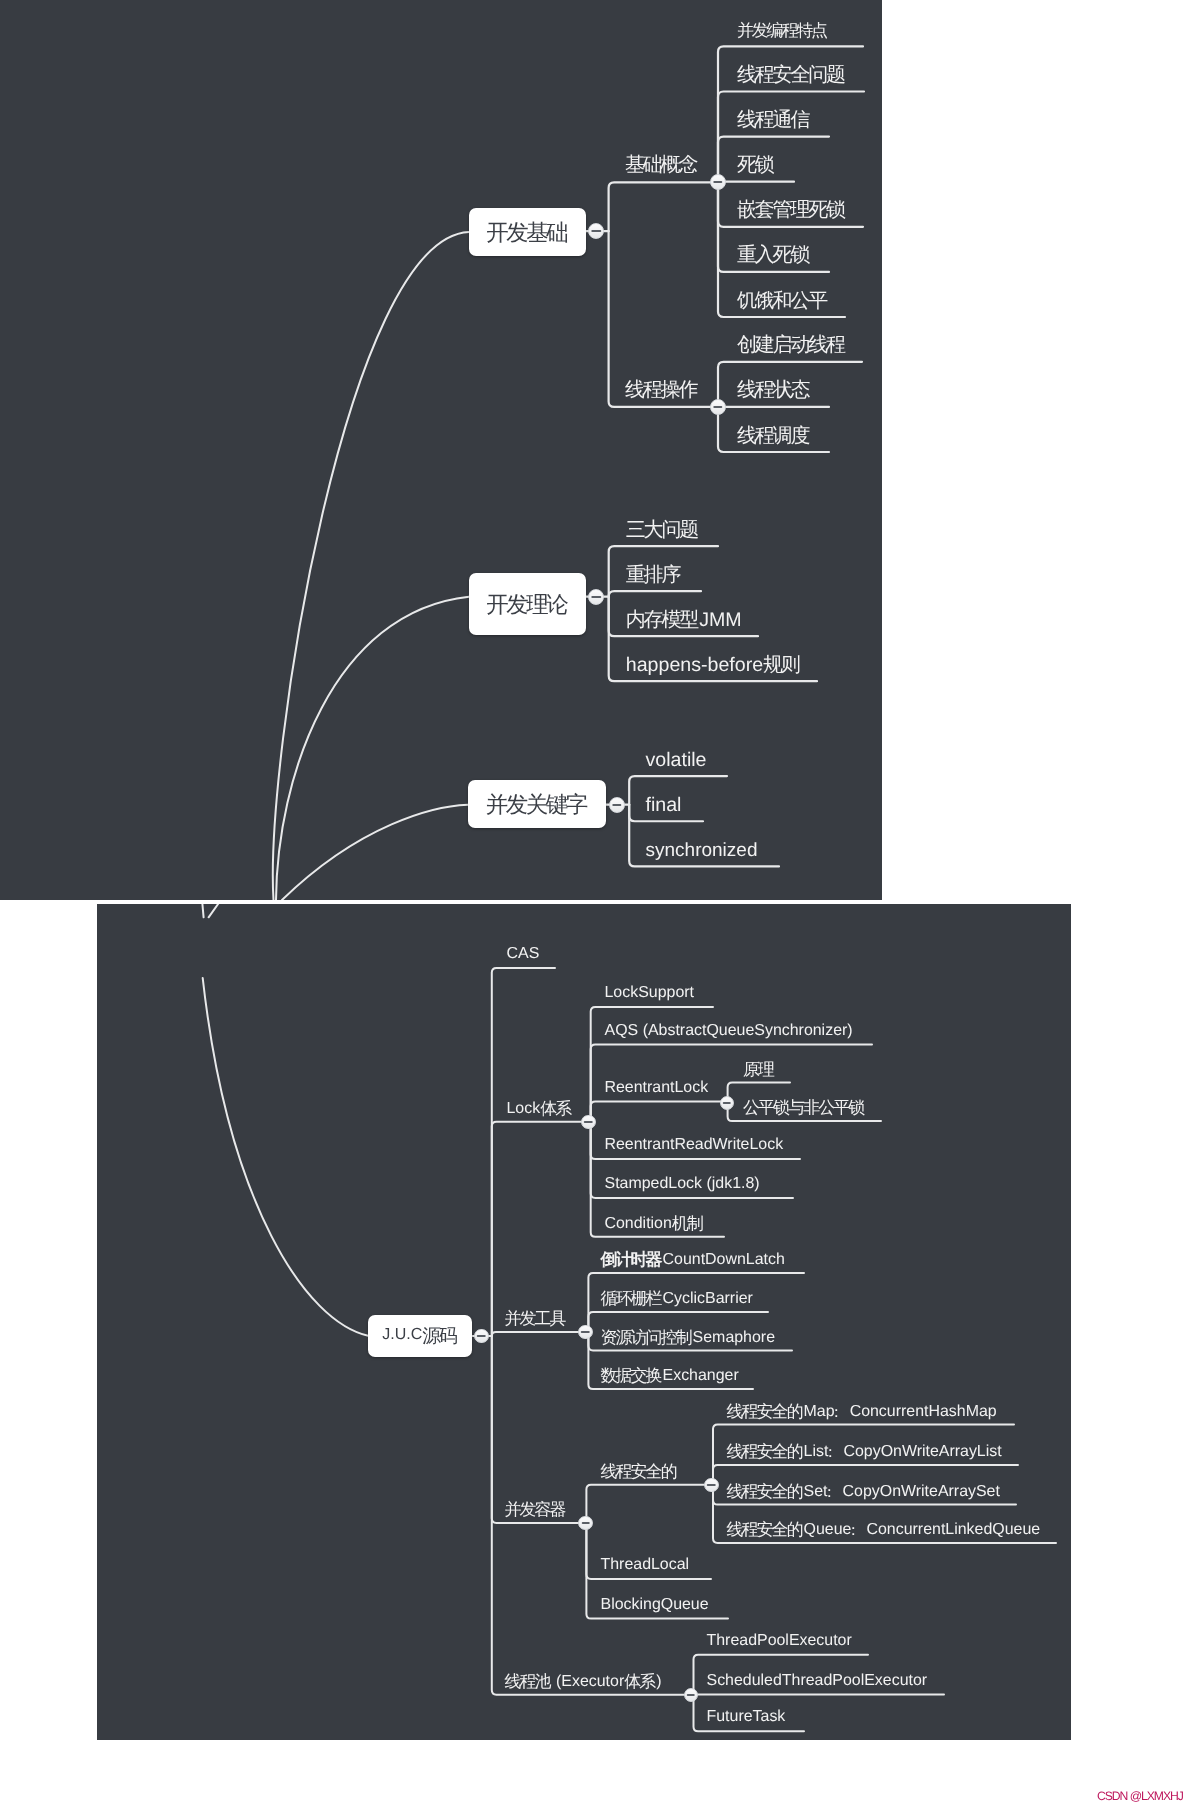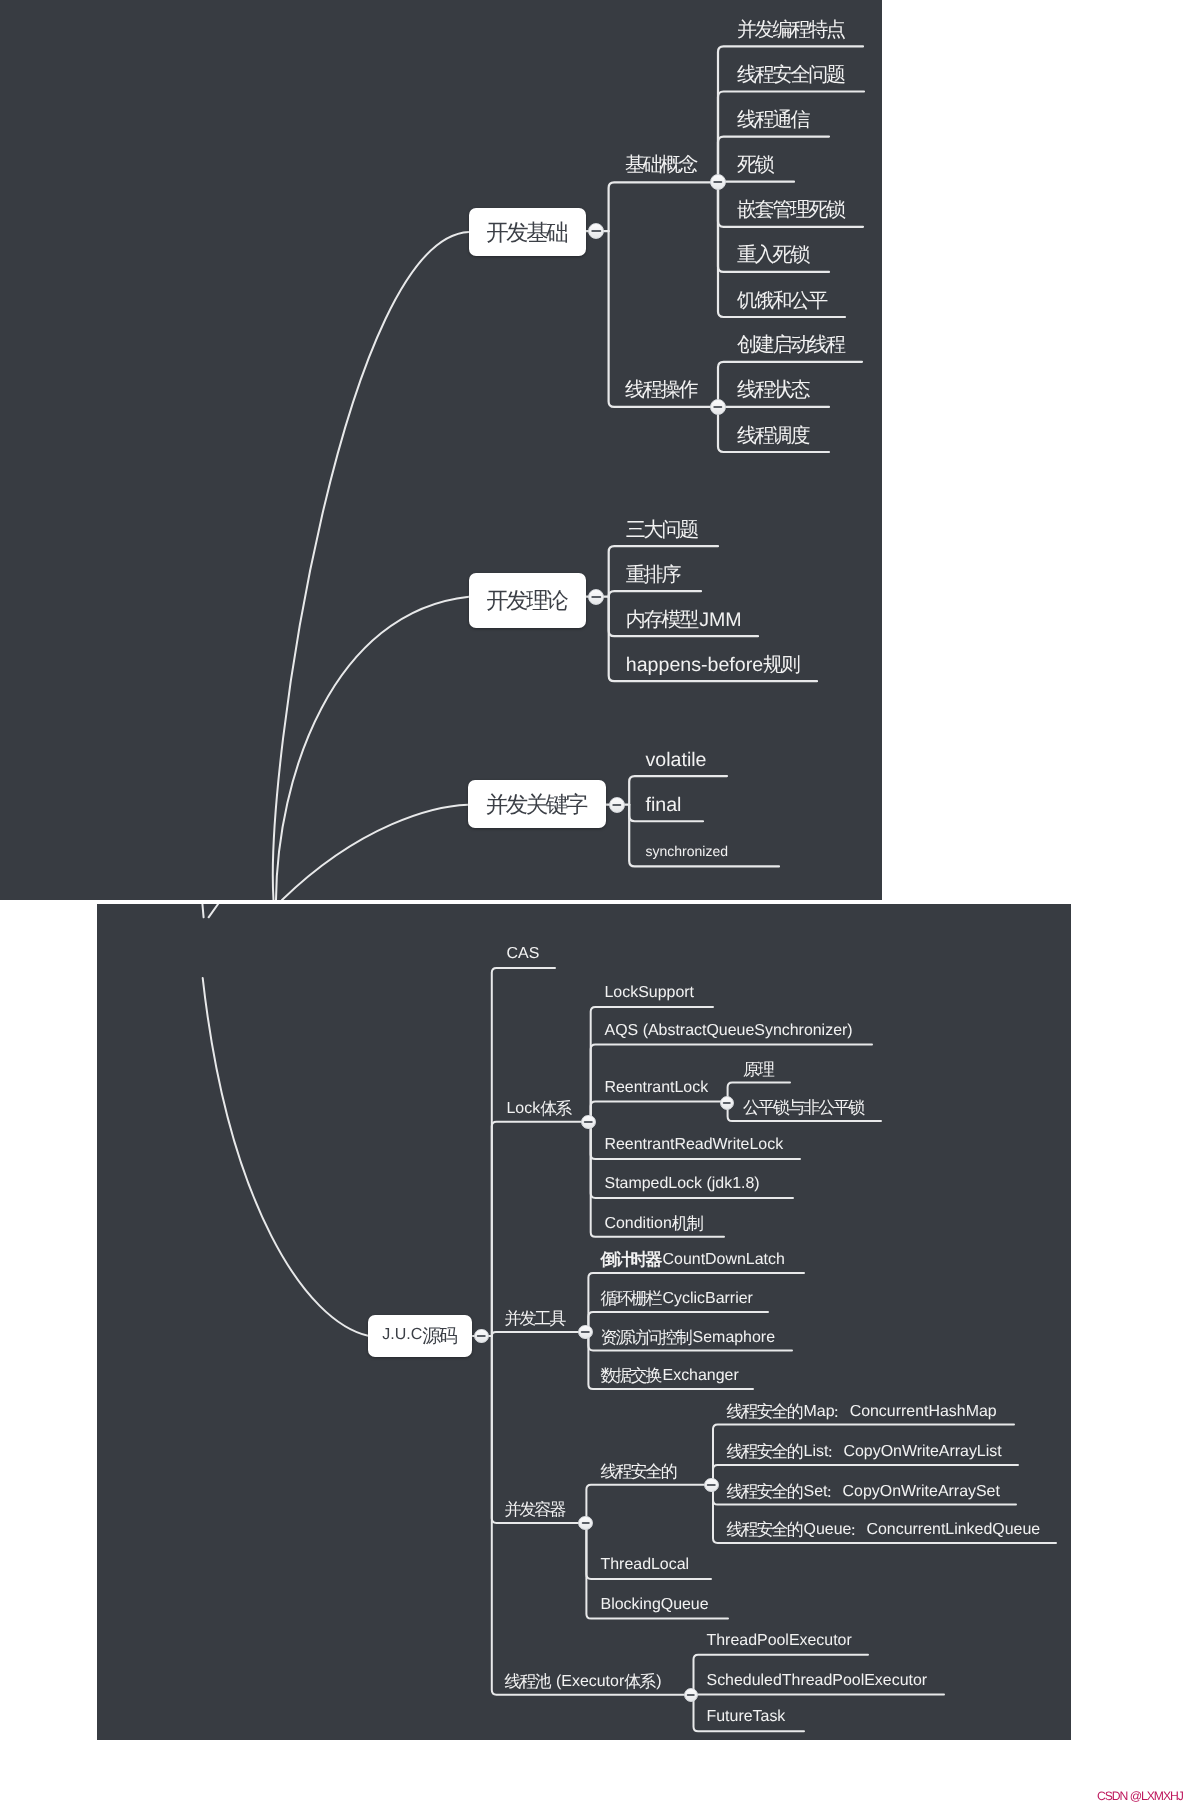--- a/index.html
+++ b/index.html
@@ -53,21 +53,21 @@
           <path d="M 608.7 596.7 L 608.7 675.7 Q 608.7 681.2 614.2 681.2 L 817 681.2" fill="none" stroke="#e8e9ea" stroke-width="2.2" stroke-linecap="round"></path>
           <path d="M 586 596.7 L 590 596.7 M 603 596.7 L 608.7 596.7" fill="none" stroke="#e8e9ea" stroke-width="2.2" stroke-linecap="round"></path>
           <path d="M 629.2 804.7 L 629.2 781.6 Q 629.2 776.1 634.7 776.1 L 727 776.1" fill="none" stroke="#e8e9ea" stroke-width="2.2" stroke-linecap="round"></path>
           <path d="M 629.2 804.7 L 629.2 815.75 Q 629.2 821.25 634.7 821.25 L 703 821.25" fill="none" stroke="#e8e9ea" stroke-width="2.2" stroke-linecap="round"></path>
           <path d="M 629.2 804.7 L 629.2 860.9 Q 629.2 866.4 634.7 866.4 L 779 866.4" fill="none" stroke="#e8e9ea" stroke-width="2.2" stroke-linecap="round"></path>
           <path d="M 606 804.7 L 610 804.7 M 623 804.7 L 629.2 804.7" fill="none" stroke="#e8e9ea" stroke-width="2.2" stroke-linecap="round"></path>
           <path d="M 273.5 900 C 264.8 761.4 346.3 237 469 232" fill="none" stroke="#e8e9ea" stroke-width="2" stroke-linecap="round"></path>
           <path d="M 276 900 C 277 777.6 332.4 611.3 469 596.7" fill="none" stroke="#e8e9ea" stroke-width="2" stroke-linecap="round"></path>
           <path d="M 282 900 C 359.9 824.3 434.2 805.8 468 804.7" fill="none" stroke="#e8e9ea" stroke-width="2" stroke-linecap="round"></path>
         </svg>
-        <div class="leaf" style="left: 737px; top: 10.9px; font-size: 17.8px; line-height: 39.16px; height: 39.16px;"><span style="font-size: 20px; letter-spacing: -2.2072px; margin-right: 3px;">并发编程特点</span></div>
+        <div class="leaf" style="left: 737px; top: 10.9px; font-size: 17.8px; line-height: 39.16px; height: 39.16px;"><span style="font-size: 17px; letter-spacing: -2.2072px; margin-right: 3px;">并发编程特点</span></div>
         <div class="leaf" style="left: 737px; top: 56px; font-size: 17.8px; line-height: 39.16px; height: 39.16px;"><span style="font-size: 20.0072px; letter-spacing: -2.2072px; margin-right: 2.2072px;">线程安全问题</span></div>
         <div class="leaf" style="left: 737px; top: 101.1px; font-size: 17.8px; line-height: 39.16px; height: 39.16px;"><span style="font-size: 20.0072px; letter-spacing: -2.2072px; margin-right: 2.2072px;">线程通信</span></div>
         <div class="leaf" style="left: 737px; top: 146.2px; font-size: 17.8px; line-height: 39.16px; height: 39.16px;"><span style="font-size: 20.0072px; letter-spacing: -2.2072px; margin-right: 2.2072px;">死锁</span></div>
         <div class="leaf" style="left: 737px; top: 191.3px; font-size: 17.8px; line-height: 39.16px; height: 39.16px;"><span style="font-size: 20.0072px; letter-spacing: -2.2072px; margin-right: 2.2072px;">嵌套管理死锁</span></div>
         <div class="leaf" style="left: 737px; top: 236.4px; font-size: 17.8px; line-height: 39.16px; height: 39.16px;"><span style="font-size: 20.0072px; letter-spacing: -2.2072px; margin-right: 2.2072px;">重入死锁</span></div>
         <div class="leaf" style="left: 737px; top: 281.5px; font-size: 17.8px; line-height: 39.16px; height: 39.16px;"><span style="font-size: 20.0072px; letter-spacing: -2.2072px; margin-right: 2.2072px;">饥饿和公平</span></div>
         <div class="knob" style="left: 710px; top: 173.7px; width: 16px; height: 16px; --mw: 9.44px; --mh: 2.24px;">
           <i></i>
         </div>
         <div class="leaf" style="left: 625px; top: 146.2px; font-size: 17.8px; line-height: 39.16px; height: 39.16px;"><span style="font-size: 20.0072px; letter-spacing: -2.2072px; margin-right: 2.2072px;">基础概念</span></div>
@@ -81,29 +81,29 @@
         <div class="boxnode" style="left: 469px; top: 208px; width: 117px; height: 48px; font-size: 20px;">
           <span style="font-size: 22.48px; letter-spacing: -2.48px; margin-right: 2.48px;">开发基础</span>
         </div>
         <div class="knob" style="left: 588.4px; top: 223.2px; width: 16px; height: 16px; --mw: 9.44px; --mh: 2.24px;">
           <i></i>
         </div>
         <div class="leaf" style="left: 625.8px; top: 510.7px; font-size: 17.8px; line-height: 39.16px; height: 39.16px;"><span style="font-size: 20.0072px; letter-spacing: -2.2072px; margin-right: 2.2072px;">三大问题</span></div>
         <div class="leaf" style="left: 625.8px; top: 555.7px; font-size: 17.8px; line-height: 39.16px; height: 39.16px;"><span style="font-size: 20.0072px; letter-spacing: -2.2072px; margin-right: 2.2072px; text-align: right;">重排序</span></div>
         <div class="leaf" style="left: 625.8px; top: 600.7px; font-size: 17.8px; line-height: 39.16px; height: 39.16px;"><span style="font-size: 20.0072px; letter-spacing: -2.2072px; margin-right: 2.2072px;">内存模型</span><span style="font-size: 19.6px; position: relative; top: 0.6px;">JMM</span></div>
         <div class="leaf" style="left: 625.8px; top: 645.7px; font-size: 17.8px; line-height: 39.16px; height: 39.16px;"><span style="font-size: 19.6px; position: relative; top: 0.6px;">happens-before</span><span style="font-size: 20.0072px; letter-spacing: -2.2072px; margin-right: 2.2072px;">规则</span></div>
-        <div class="boxnode" style="left: 469px; top: 573px; width: 117px; height: 55px; font-size: 20px; text-align: right;">
+        <div class="boxnode" style="left: 469px; top: 573px; width: 117px; height: 62px; font-size: 20px; text-align: right;">
           <span style="font-size: 22.48px; letter-spacing: -2.48px; margin-right: 2.48px;">开发理论</span>
         </div>
         <div class="knob" style="left: 588.4px; top: 588.7px; width: 16px; height: 16px; --mw: 9.44px; --mh: 2.24px;">
           <i></i>
         </div>
         <div class="leaf" style="left: 645.5px; top: 740.6px; font-size: 17.8px; line-height: 39.16px; height: 39.16px;"><span style="font-size: 19.6px; position: relative; top: 0.6px;">volatile</span></div>
         <div class="leaf" style="left: 645.5px; top: 785.75px; font-size: 17.8px; line-height: 39.16px; height: 39.16px;"><span style="font-size: 19.6px; position: relative; top: 0.6px;">final</span></div>
-        <div class="leaf" style="left: 645.5px; top: 830.9px; font-size: 17.8px; line-height: 39.16px; height: 39.16px;"><span style="font-size: 14px; position: relative; top: 0.6px; text-align: center;">synchronized</span></div>
+        <div class="leaf" style="left: 645.5px; top: 830.9px; font-size: 17.8px; line-height: 39.16px; height: 39.16px;"><span style="font-size: 19px; position: relative; top: 0.6px; text-align: center;">synchronized</span></div>
         <div class="boxnode" style="left: 468px; top: 780px; width: 138px; height: 48px; font-size: 20px;">
           <span style="font-size: 22.48px; letter-spacing: -2.48px; margin-right: 2.48px;">并发关键字</span>
         </div>
         <div class="knob" style="left: 608.7px; top: 796.7px; width: 16px; height: 16px; --mw: 9.44px; --mh: 2.24px;">
           <i></i>
         </div>
       </div>
     </div>
   <div class="panel" id="panelLo" style="left:96.5px;top:904.3px;width:974px;height:836px;">
       <div class="lyr">

